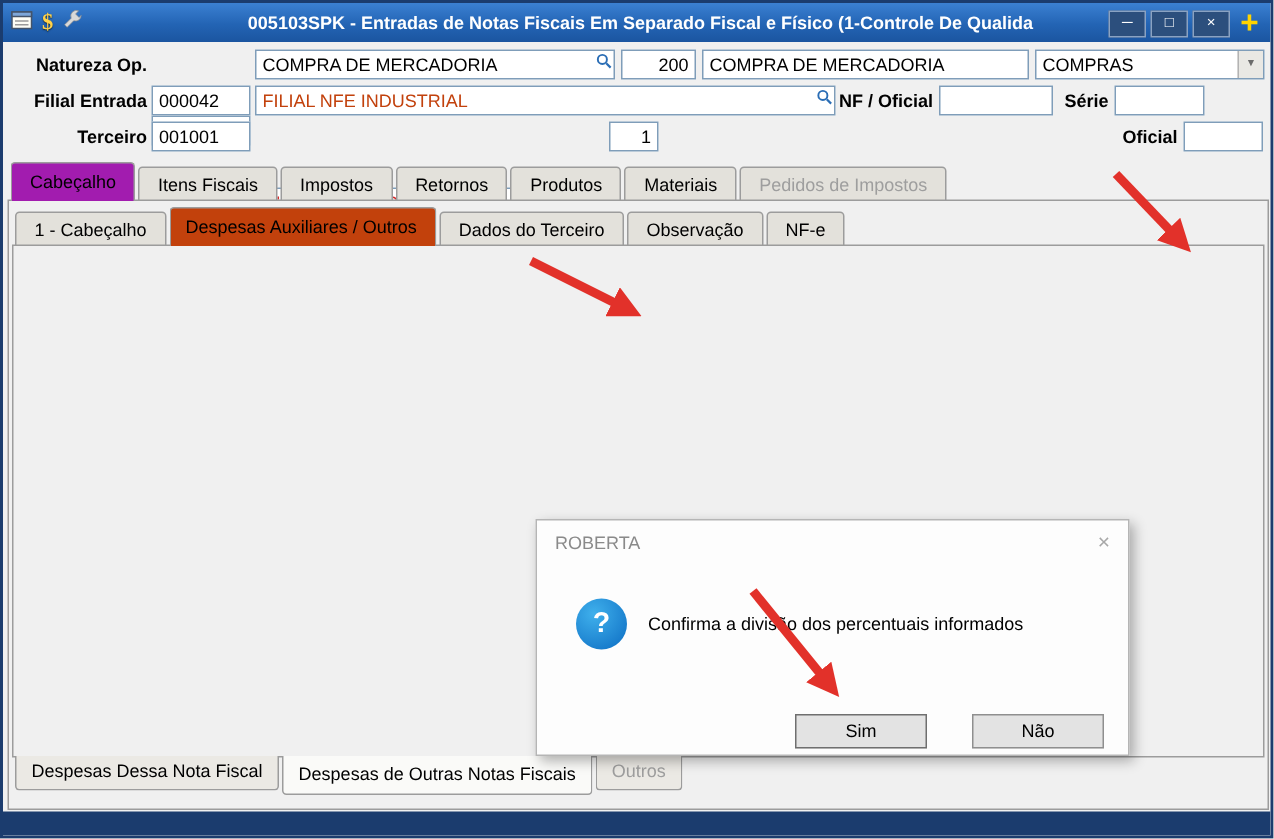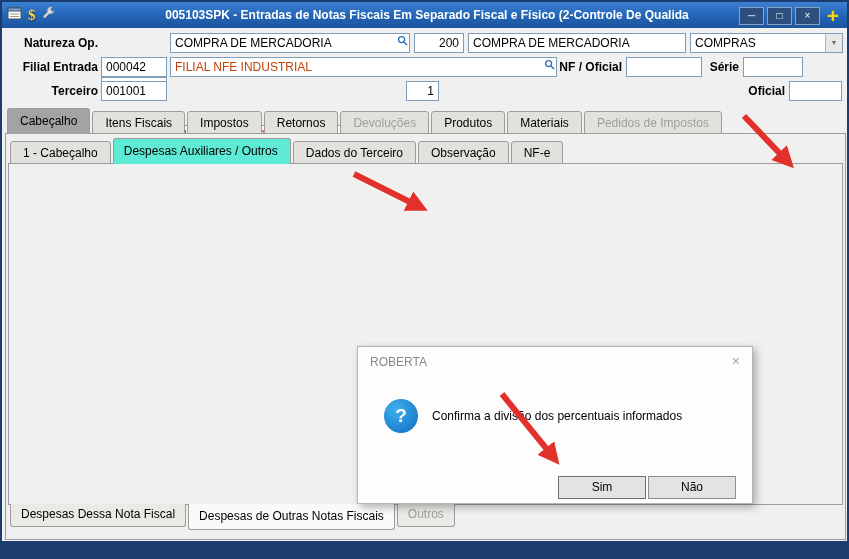--- a/index.html
+++ b/index.html
@@ -31,22 +31,22 @@
   .red { color:#D42A2A;margin-top:44px; } .blue { color:#c2410c; }
   .mag { position:absolute; right:1px; bottom:1px; }
   .combo-arrow { position:absolute; right:0; top:0; width:17px; height:100%;
     background:#E9E8E4; border-left:1px solid #B3B3B3; color:#6B6B6B; font-size:7px;
     display:flex; align-items:center; justify-content:center; }
 
   
   .tabrow { position:absolute; display:flex; align-items:flex-end; }
   .tab { border:1px solid #9C9C9C; background:#E3E1DB; padding:0 12px; height:23px;
     line-height:22px; margin-right:2px; border-radius:3px 3px 0 0; white-space:nowrap; }
-  .tab.active { background:#a3a3a3; height:26px; line-height:25px; border-bottom:none; position:relative; z-index:3; }
-  .subtab.active { background:#5eead4;padding-left:10px; }
+  .tab.active { background:#a21caf; height:26px; line-height:25px; border-bottom:none; position:relative; z-index:3; }
+  .subtab.active { background:#c2410c;padding-left:10px; }
   .tab.disabled { color:#9E9E9E; }
   .pagebox { position:absolute; left:3px; top:131px; width:841px; height:407px;
     border:1px solid #9C9C9C; background:#F0F0F0; }
   .panel { position:absolute; left:6px; top:161px; width:835px; height:342px;
     border:1px solid #9C9C9C; background:#F0F0F0; z-index:1; }
 
   
   .dollar-btn { position:absolute; width:23px; height:22px; border:2px solid #2B2B2B; border-radius:50%;
     background:#fff; font-weight:bold; font-size:13px; text-align:center; line-height:18px; }
   .pct-btn { position:absolute; width:26px; height:22px; background:#4FBFDC; border:1px solid #2E93B2;
@@ -128,21 +128,21 @@
             <line x1="3" y1="10.5" x2="12" y2="10.5" stroke="#9A9A9A"></line>
           </svg>
       </span>
       <span style="color:#FFD24A;font-weight:bold;font-size:15px;font-family:'Liberation Serif',serif;text-shadow:0 1px 1px #123;">$</span>
       <span>
         <svg width="15" height="15" viewBox="0 0 16 16">
             <path fill="#D9D9D9" stroke="#8C8C8C" stroke-width="0.5" d="M14 4.5A4 4 0 0 1 8.7 8.3L4 13 2.2 11.2l4.7-4.7A4 4 0 0 1 12.2 1.3L10 3.5 12.5 6z"></path>
           </svg>
       </span>
     </div>
-    <div class="tb-title">005103SPK - Entradas de Notas Fiscais Em Separado Fiscal e Físico (2-Controle De Qualida</div>
+    <div class="tb-title">005103SPK - Entradas de Notas Fiscais Em Separado Fiscal e Físico (1-Controle De Qualida</div>
     <div class="tb-ctrls">
       <div class="tb-btn">─</div>
       <div class="tb-btn">□</div>
       <div class="tb-btn">×</div>
       <div class="tb-plus">+</div>
     </div>
   </div>
 
   <div class="l" style="left:4px;top:32px;width:92px;">Natureza Op.</div>
   <div class="f red" style="left:99px;top:31px;width:66px;">200.01</div>
@@ -186,21 +186,20 @@
   <div class="f num" style="left:404px;top:79px;width:33px;">1</div>
   <div class="l" style="left:700px;top:80px;width:83px;">Oficial</div>
   <div class="f" style="left:787px;top:79px;width:53px;"></div>
 
   <div class="pagebox"></div>
   <div class="tabrow" style="left:5px;top:106px;height:26px;z-index:3;">
     <div class="tab active">Cabeçalho</div>
     <div class="tab">Itens Fiscais</div>
     <div class="tab">Impostos</div>
     <div class="tab">Retornos</div>
-    <div class="tab disabled">Devoluções</div>
     <div class="tab">Produtos</div>
     <div class="tab">Materiais</div>
     <div class="tab disabled">Pedidos de Impostos</div>
   </div>
 
   <div class="tabrow" style="left:8px;top:137px;height:25px;z-index:3;">
     <div class="tab subtab">1 - Cabeçalho</div>
     <div class="tab subtab active">Despesas Auxiliares / Outros</div>
     <div class="tab subtab">Dados do Terceiro</div>
     <div class="tab subtab">Observação</div>
@@ -321,21 +320,21 @@
     <div class="btab disabled">Outros</div>
   </div>
 
   <div class="navy-strip"></div>
 
   <div class="dialog">
     <div class="dlg-title">ROBERTA</div>
     <div class="dlg-close">×</div>
     <div class="dlg-icon">?</div>
     <div class="dlg-msg">Confirma a divisão dos percentuais informados</div>
-    <div class="dlg-btn" style="left:200px;border-color:#6F6F6F;text-align:center;">Sim</div>
+    <div class="dlg-btn" style="left:172px;border-color:#6F6F6F;text-align:center;">Sim</div>
     <div class="dlg-btn" style="left:290px;">Não</div>
   </div>
 
   <svg class="arrows" width="849" height="559">
     <defs>
       <marker id="ah" viewBox="0 0 10 10" refX="6" refY="5" markerWidth="3.6" markerHeight="3.6" orient="auto">
         <path d="M0,0 L10,5 L0,10 Z" fill="#E2312A"></path>
       </marker>
     </defs>
     <line x1="352" y1="172" x2="418" y2="205" stroke="#E2312A" stroke-width="6" marker-end="url(#ah)"></line>

